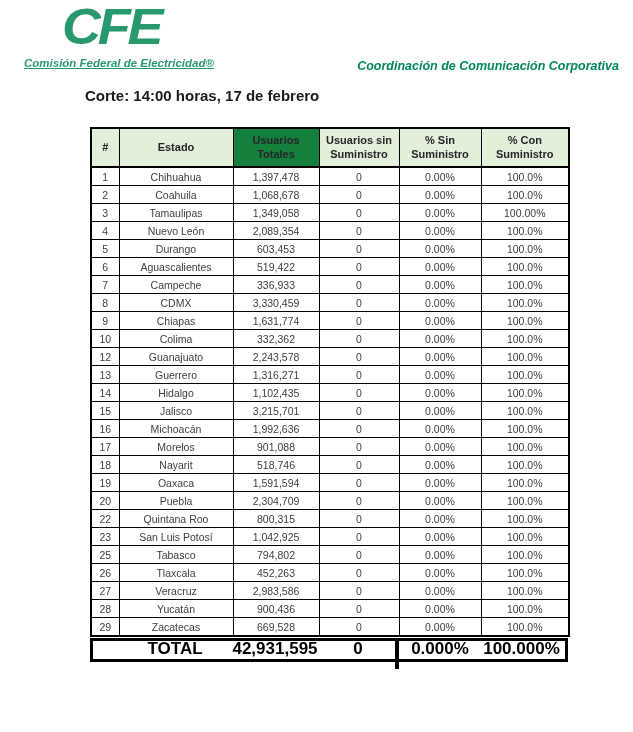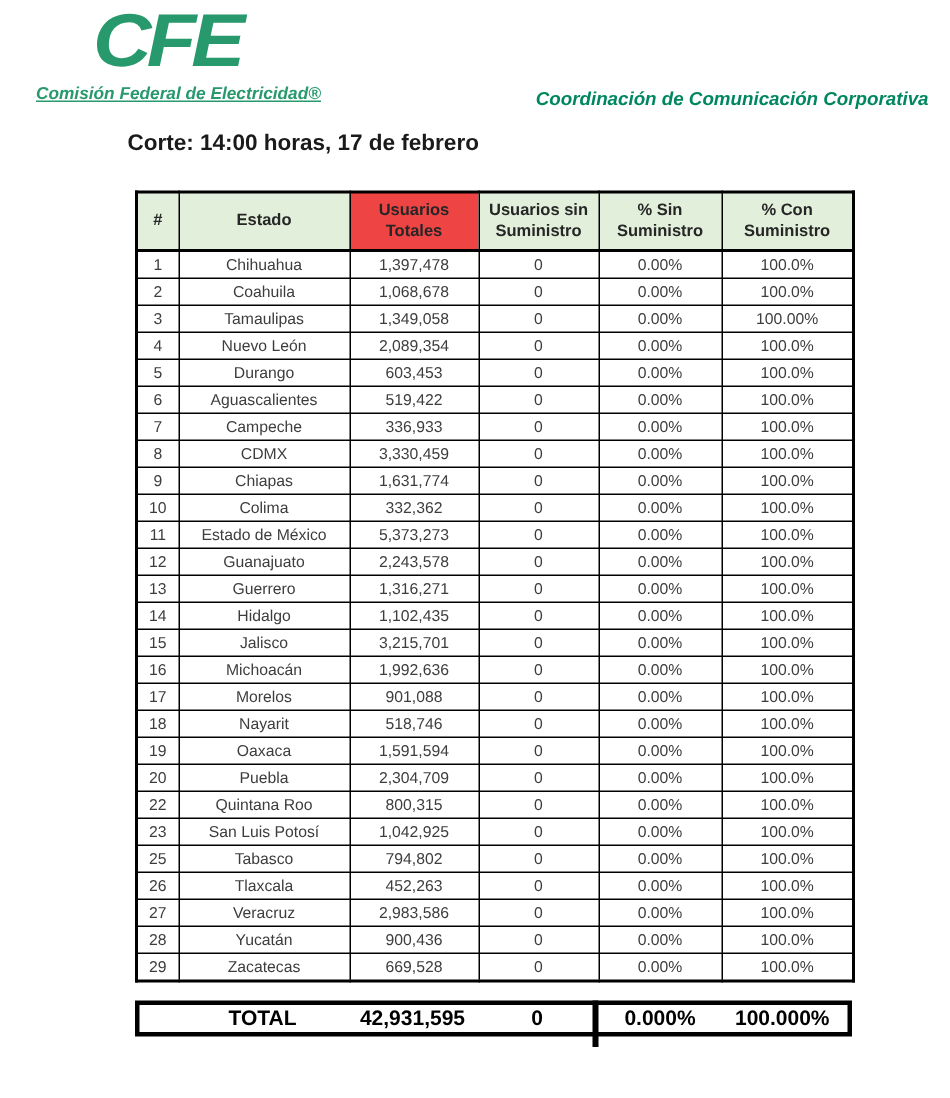--- a/index.html
+++ b/index.html
@@ -41,24 +41,24 @@
     border:1px solid #000;border-bottom:2px solid #000;
     height:37px;line-height:1.25;padding:0 2px;text-align:center;
   }
   table.users td{
     font-size:10.5px;color:#3d3d3d;text-align:center;
     border:1px solid #000;height:17px;padding:0 2px;
     overflow:hidden;white-space:nowrap;
   }
   
   .total-row{
-    position:relative;margin-top:12px;height:24px;
+    position:relative;margin-top:1px;height:24px;
     border:3px solid #000;box-sizing:border-box;
-    display:flex;align-items:flex-start;
-    font-weight:bold;font-size:14px;color:#000;
+    display:flex;align-items:flex-end;
+    font-weight:bold;font-size:17px;color:#000;
   }
   .total-row .tc{flex:none;text-align:center;white-space:nowrap;}
   .tc-num{width:25px;}
   .tc-estado{width:114px;}
   .tc-ut{width:86px;}
   .tc-us{width:80px;}
   .tc-spacer{width:4px;}
   .tc-psin{width:76px;}
   .tc-pcon{width:87px;}
   .total-divider{
@@ -82,21 +82,21 @@
           <col style="width:114px">
           <col style="width:86px">
         <col style="width:80px">
           <col style="width:82px">
           <col style="width:88px">
       </colgroup>
       <thead>
         <tr>
           <th style="background: rgb(226, 239, 218);">#</th>
           <th style="background: rgb(226, 239, 218);">Estado</th>
-          <th style="background: #ef4444;">Usuarios Totales</th>
+          <th style="background: #15803d;">Usuarios Totales</th>
           <th style="background: rgb(226, 239, 218);">Usuarios sin Suministro</th>
           <th style="background: rgb(226, 239, 218);">% Sin Suministro</th>
           <th style="background: rgb(226, 239, 218);">% Con Suministro</th>
         </tr>
       </thead>
       <tbody>
           <tr>
             <td>1</td>
             <td>Chihuahua</td>
             <td>1,397,478</td>
@@ -165,28 +165,20 @@
             <td>Chiapas</td>
             <td>1,631,774</td>
             <td>0</td>
             <td>0.00%</td>
             <td>100.0%</td>
           </tr>
           <tr>
             <td>10</td>
             <td>Colima</td>
             <td>332,362</td>
-            <td>0</td>
-            <td>0.00%</td>
-            <td>100.0%</td>
-          </tr>
-          <tr>
-            <td>11</td>
-            <td>Estado de México</td>
-            <td>5,373,273</td>
             <td>0</td>
             <td>0.00%</td>
             <td>100.0%</td>
           </tr>
           <tr>
             <td>12</td>
             <td>Guanajuato</td>
             <td>2,243,578</td>
             <td>0</td>
             <td>0.00%</td>

